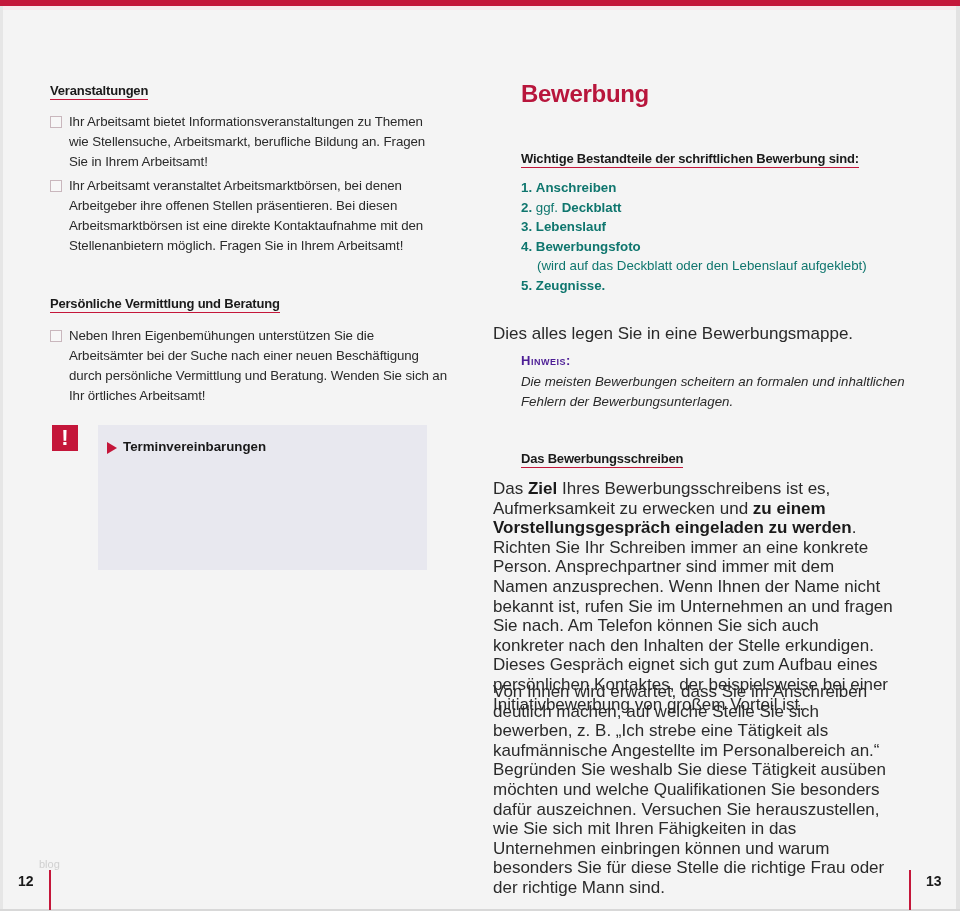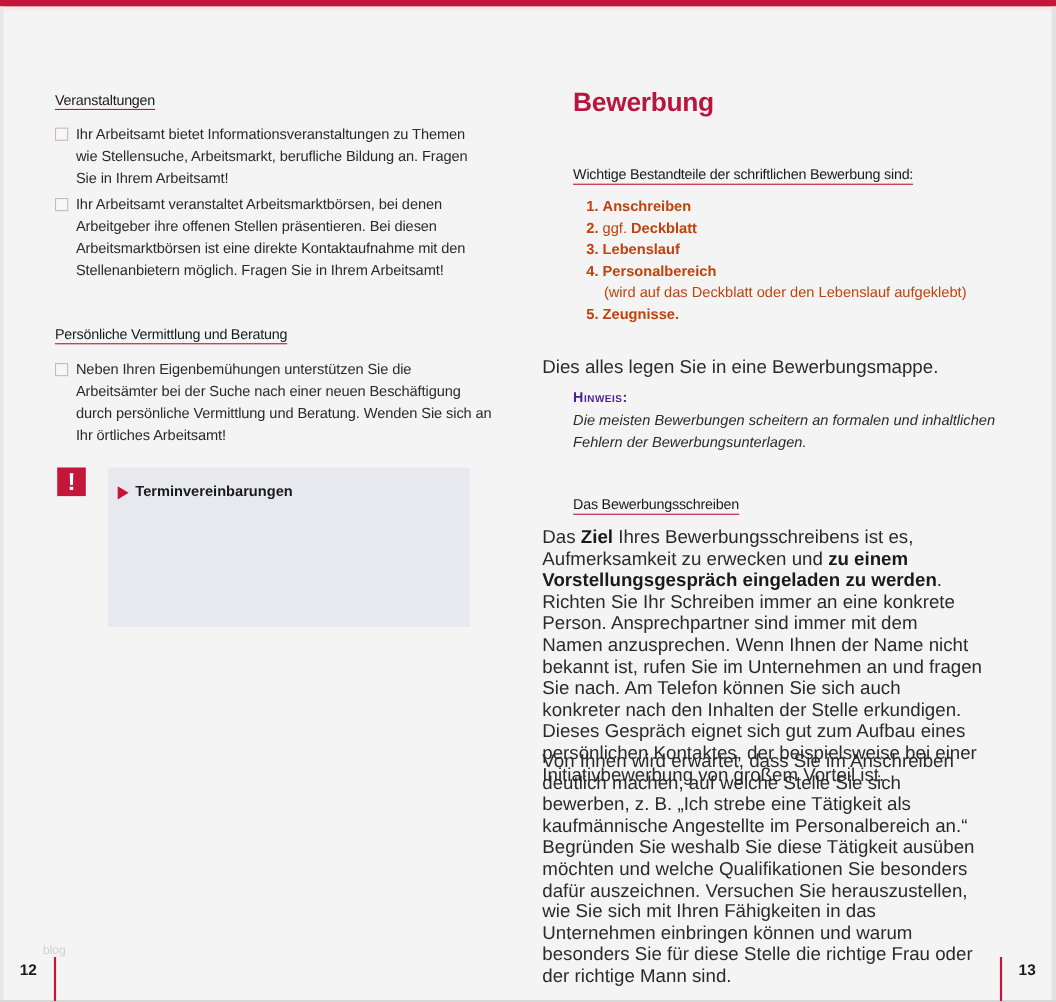--- a/index.html
+++ b/index.html
@@ -9,21 +9,21 @@
     font-family:"Liberation Sans", sans-serif;
     color:#222;
   }
   .topbar { position:absolute; left:0; top:0; width:960px; height:6px; background:#c4163a; }
   .topbar-fade { position:absolute; left:0; top:6px; width:960px; height:4px; background:#f8e8ec; }
   .edge-left { position:absolute; left:0; top:6px; width:3px; height:905px; background:#e6e6e6; }
   .edge-right { position:absolute; right:0; top:6px; width:4px; height:905px; background:#e2e2e2; }
   .edge-bottom { position:absolute; left:0; bottom:0; width:960px; height:2px; background:#d8d8d8; }
 
   .subhead {
-    position:absolute; font-weight:normal; font-size:13px; color:#1a1a1a;
+    position:absolute; font-weight:bold; font-size:13px; color:#1a1a1a;
     border-bottom:1.5px solid #c4163a; padding-bottom:1px; white-space:nowrap;
     letter-spacing:-0.2px;
   }
   .bullet {
     position:absolute; left:0; width:400px; font-size:13.3px; line-height:20px; color:#2a2a2a;
   }
   .bullet .box {
     position:absolute; left:0; top:4px; width:10px; height:10px;
     border:1px solid #c9b7bd; background:#f7f7f7;
   }
@@ -37,21 +37,21 @@
     position:absolute; left:98px; top:425px; width:329px; height:145px; background:#e8e8ef;
   }
   .infobox .tri {
     position:absolute; left:9px; top:17px; width:0; height:0;
     border-top:6px solid transparent; border-bottom:6px solid transparent; border-left:10px solid #c4163a;
   }
   .infobox .ititle { position:absolute; left:25px; top:14px; font-weight:bold; font-size:13.3px; color:#1a1a1a; }
   .infobox .ibody { position:absolute; left:31px; top:36px; width:295px; font-size:13.3px; line-height:19.6px; color:#2a2a2a; }
 
   .h1 { position:absolute; left:521px; top:80px; font-size:24px; font-weight:bold; color:#b8163c; letter-spacing:-0.3px; }
-  .olist { position:absolute; left:521px; top:178px; font-size:13.3px; line-height:19.6px; color:#c2410c;margin-left:12px; }
+  .olist { position:absolute; left:521px; top:178px; font-size:13.3px; line-height:19.6px; color:#0f766e; }
   .olist .row { white-space:nowrap; }
   .olist .num { font-weight:bold; }
   .olist .b { font-weight:bold; }
   .olist .note { padding-left:16px; }
   .para { position:absolute; left:493px; width:400px; font-size:17px; line-height:19.6px; color:#2a2a2a; }
   .hint-label { position:absolute; left:521px; top:353px; font-weight:bold; font-size:13px; color:#4c1d95; letter-spacing:0.5px; font-variant:small-caps; }
   .hint-text { position:absolute; left:521px; top:372px; width:400px; font-style:italic; font-size:13.3px; line-height:19.6px; color:#2a2a2a; }
   .para b { color:#1a1a1a; }
 
   .pagenum { position:absolute; font-weight:bold; font-size:14px; color:#1a1a1a; }
@@ -112,21 +112,21 @@
       <span class="num">2.</span>
       <span>ggf.</span>
       <span class="b">Deckblatt</span>
     </div>
     <div class="row">
       <span class="num">3.</span>
       <span class="b">Lebenslauf</span>
     </div>
     <div class="row">
       <span class="num">4.</span>
-      <span class="b">Personalbereich</span>
+      <span class="b">Bewerbungsfoto</span>
     </div>
     <div class="row note">(wird auf das Deckblatt oder den Lebenslauf aufgeklebt)</div>
     <div class="row">
       <span class="num">5.</span>
       <span class="b">Zeugnisse.</span>
     </div>
   </div>
 
   <div class="para" style="top:324px;">Dies alles legen Sie in eine Bewerbungsmappe.</div>
 

